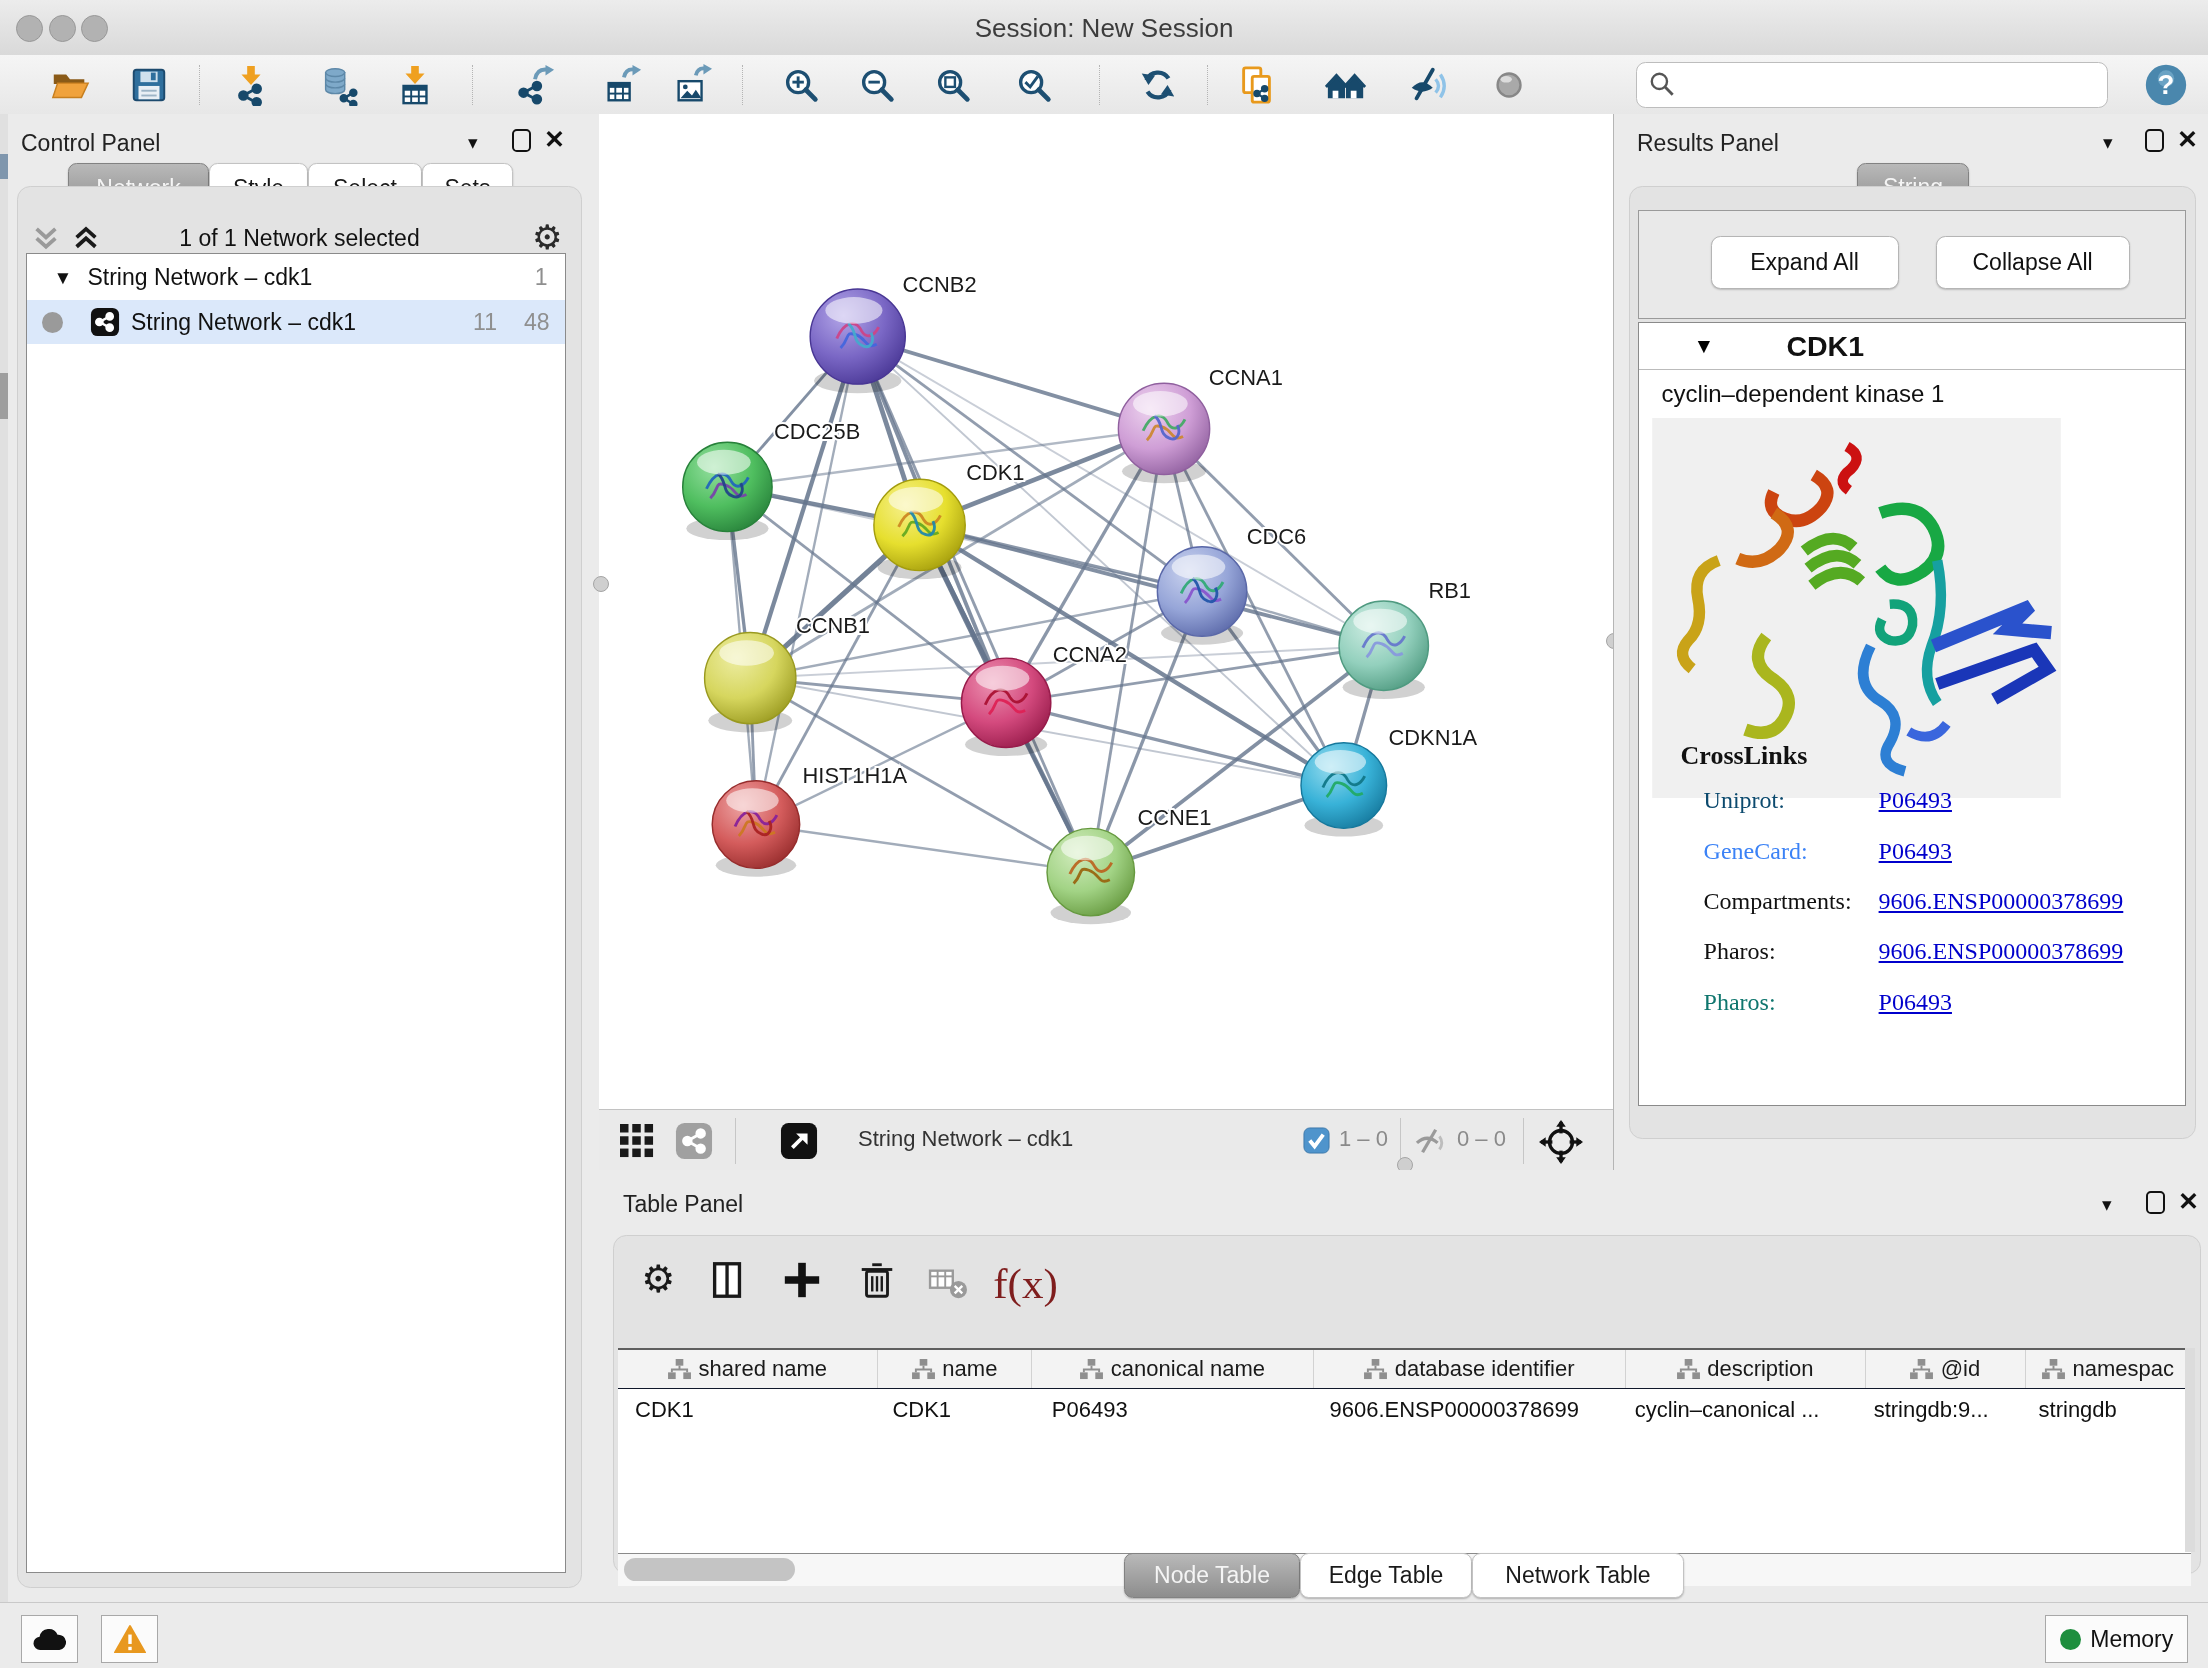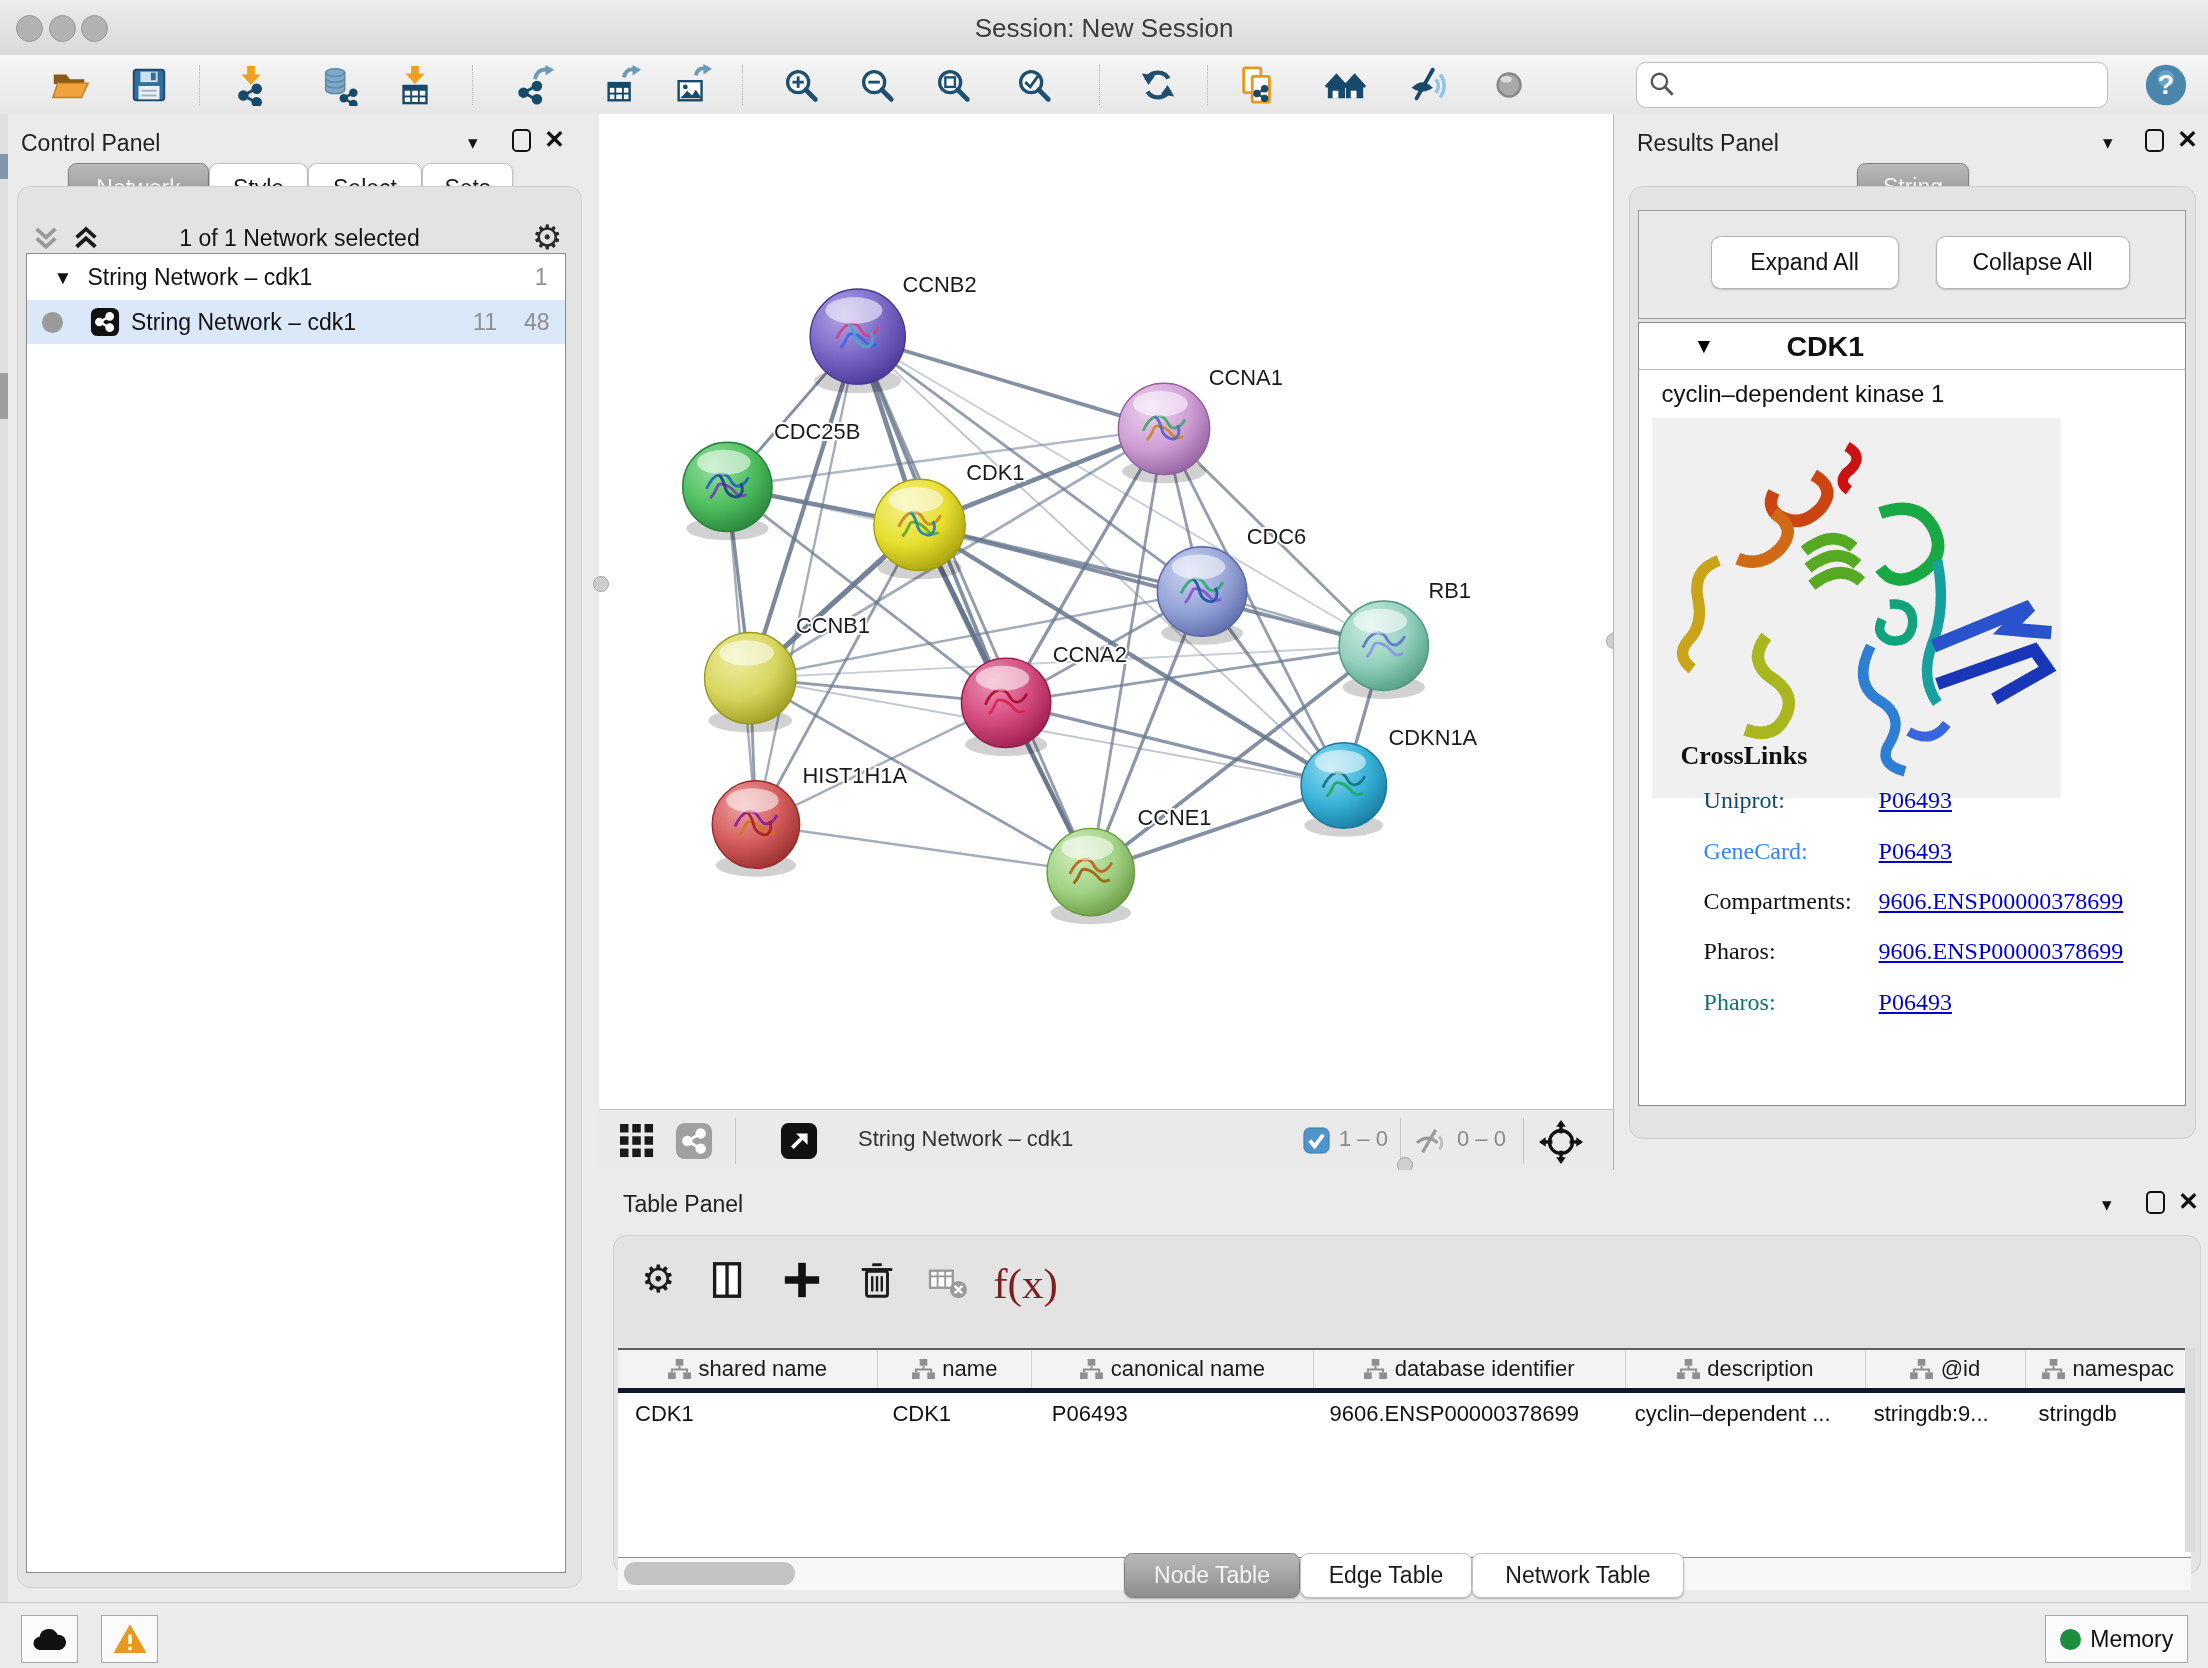--- a/index.html
+++ b/index.html
@@ -28,21 +28,21 @@
   .count-num{color:#8f8f8f;}
   
   #ctree-row2{background:#dbe8fa;}
   .tree-row{position:absolute;left:0;width:100%;height:44px;display:flex;align-items:center;font-size:23px;color:#111;}
   
   .wbtn{position:absolute;background:#fff;border:1px solid #b5b5b5;border-radius:9.5px;display:flex;align-items:center;justify-content:center;font-size:23px;color:#111;box-shadow:0 1px 1.9px rgba(0,0,0,.2);}
   
   .serif{font-family:"Liberation Serif",serif;}
   
   #tp-table{position:absolute;left:617px;top:1318px;width:1573px;}
-  .th-row{display:flex;background:#f3f3f3;border-top:2.9px solid #5f5f5f;border-bottom:5px solid #0f172a;height:38px;}
+  .th-row{display:flex;background:#f3f3f3;border-top:2.9px solid #5f5f5f;border-bottom:1px solid #0f172a;height:38px;}
   .th-cell{display:flex;align-items:center;justify-content:center;gap:7.6px;font-size:22px;color:#1a1a1a;border-right:1px solid #d2d2d2;overflow:hidden;white-space:nowrap;}
   .td-row{display:flex;background:#fff;height:42px;}
   .td-cell{display:flex;align-items:center;font-size:22px;color:#111;padding-left:17px;overflow:hidden;white-space:nowrap;}
   .c0{width:260px}.c1{width:154px}.c2{width:282px}.c3{width:312px}.c4{width:240px}.c5{width:160px}.c6{width:165px}
   
   .sbtn{position:absolute;top:1615px;height:46px;background:#fbfbfb;border:1.9px solid #a8a8a8;display:flex;align-items:center;justify-content:center;gap:9.5px;}
   .dot-splitter{position:absolute;width:14.3px;height:14.3px;border-radius:50%;background:#cfcfcf;border:1px solid #a5a5a5;}
   .navtxt{font-size:22px;color:#8a8a8a;}
   text{font-family:"Liberation Sans",sans-serif;}
 </style>
@@ -720,21 +720,21 @@
                 <path d="M12 7 v4 M4 14 v-3 h16 v3" fill="none" stroke="#8f8f8f" stroke-width="2"></path>
               </svg>
               <span>namespac</span>
             </div>
           </div>
         <div class="td-row">
             <div class="td-cell c0">CDK1</div>
             <div class="td-cell c1">CDK1</div>
             <div class="td-cell c2">P06493</div>
             <div class="td-cell c3">9606.ENSP00000378699</div>
-            <div class="td-cell c4">cyclin–dependent ...</div>
+            <div class="td-cell c4">cyclin–canonical ...</div>
             <div class="td-cell c5">stringdb:9...</div>
             <div class="td-cell c6">stringdb</div>
           </div>
         <div style="background:#fff;height:122px;border-bottom:1.9px solid #8a8a8a"></div>
         <div style="background:#f7f7f7;height:32px;position:relative">
           <div style="position:absolute;left:5.7px;top:3.8px;width:171px;height:23px;background:#c4c4c4;border-radius:11.4px"></div>
         </div>
       </div>
       <div class="abs" style="right:5.7px;top:112px;width:9.5px;height:204px;background:#dcdcdc"></div>
     </div>

